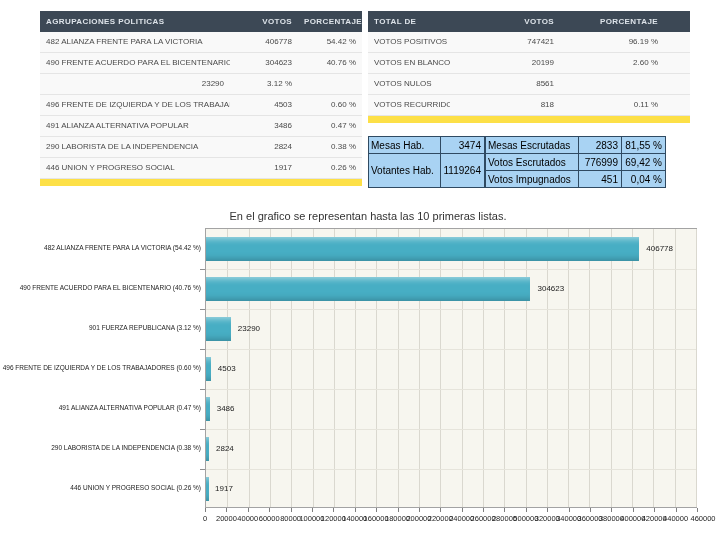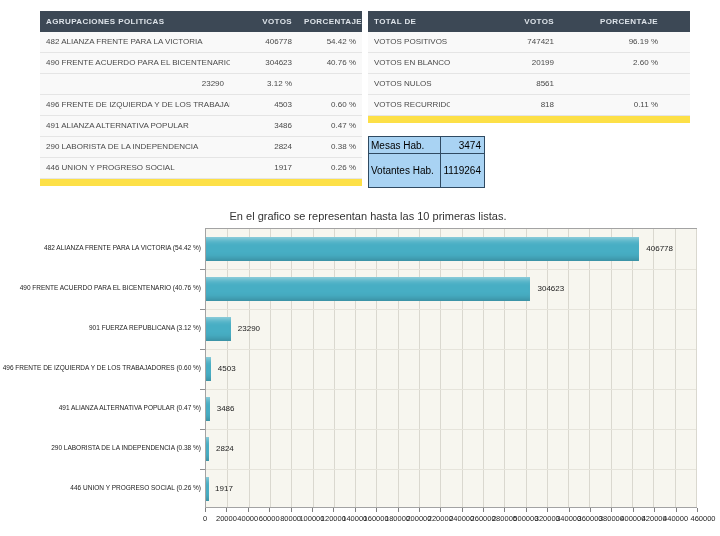--- a/index.html
+++ b/index.html
@@ -133,20 +133,31 @@
       </div>
     </div>
   </section>
 
   <div class="blue-tables">
     <div class="btable a">
       <div class="bcell lbl">Mesas Hab.</div>
       <div class="bcell num">3474</div>
       <div class="bcell lbl">Votantes Hab.</div>
       <div class="bcell num">1119264</div>
+    </div>
+    <div class="btable b">
+      <div class="bcell lbl">Mesas Escrutadas</div>
+      <div class="bcell num">2833</div>
+      <div class="bcell num">81,55 %</div>
+      <div class="bcell lbl">Votos Escrutados</div>
+      <div class="bcell num">776999</div>
+      <div class="bcell num">69,42 %</div>
+      <div class="bcell lbl">Votos Impugnados</div>
+      <div class="bcell num">451</div>
+      <div class="bcell num">0,04 %</div>
     </div>
   </div>
 
   <p class="caption">En el grafico se representan hasta las 10 primeras listas.</p>
 
   <div class="chart">
     <div class="cat-labels">
         <div class="cat-label" style="top: 0px;">482 ALIANZA FRENTE PARA LA VICTORIA (54.42 %)</div>
         <div class="cat-label" style="top: 40px;">490 FRENTE ACUERDO PARA EL BICENTENARIO (40.76 %)</div>
         <div class="cat-label" style="top: 80px;">901 FUERZA REPUBLICANA (3.12 %)</div>

